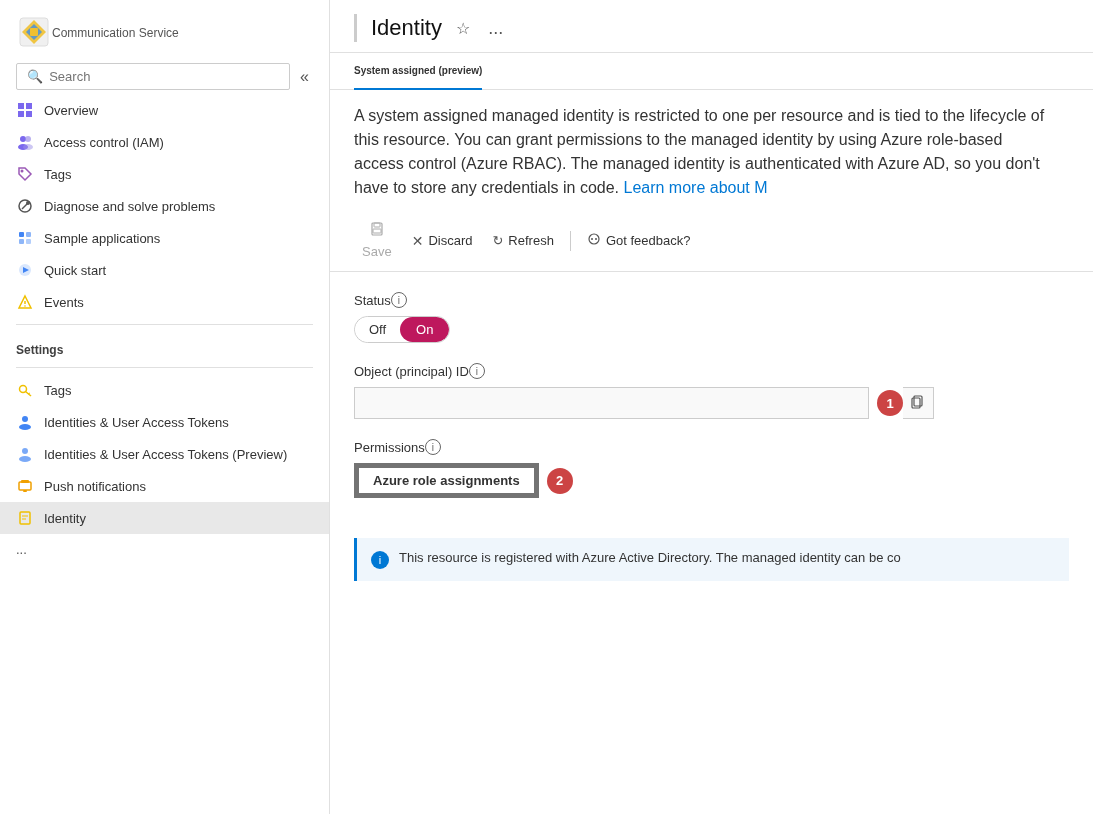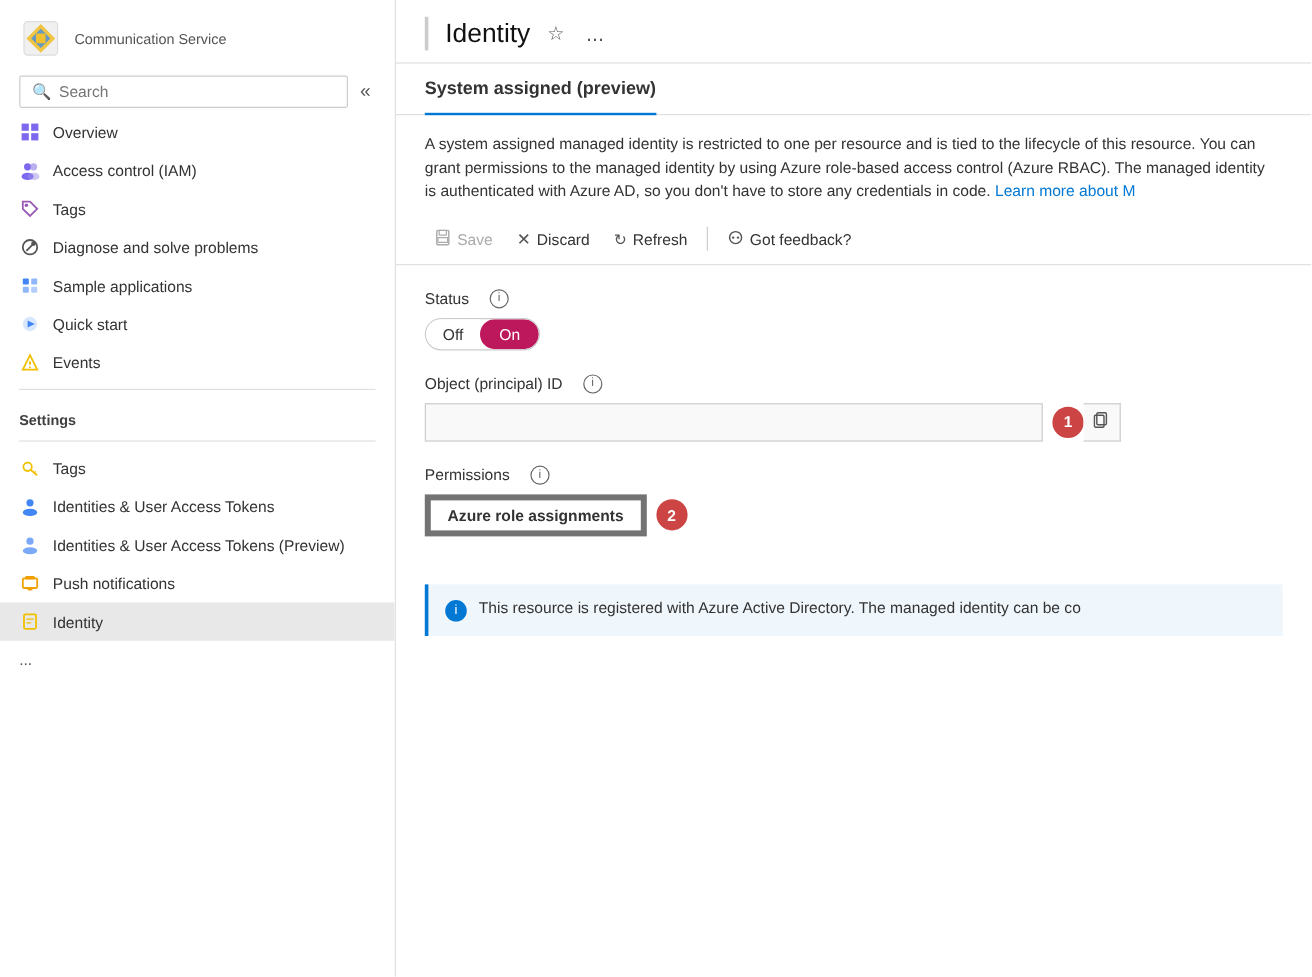--- a/index.html
+++ b/index.html
@@ -14,21 +14,20 @@
       flex-direction: column;
       background: #fff;
       overflow-y: auto;
       padding-bottom: 16px;
     }
 
     .sidebar-header {
       display: flex;
       align-items: center;
       padding: 14px 16px 10px 16px;
-      gap: 10px;
     }
 
     .app-title {
       font-size: 12px;
       color: #555;
       line-height: 1.3;
     }
 
     .search-row {
       position: relative;
@@ -149,30 +148,30 @@
 
     .tab-bar {
       display: flex;
       border-bottom: 1px solid #e0e0e0;
       padding: 0 24px;
     }
 
     .tab {
       padding: 12px 0;
       margin-right: 24px;
-      font-size: 15px;
+      font-size: 10px;
       font-weight: 600;
       color: #333;
       cursor: pointer;
       border-bottom: 2px solid #0078d4;
       margin-bottom: -1px;
     }
 
     .description-text {
-      font-size: 13px;
+      font-size: 16px;
       color: #333;
       padding: 14px 24px 10px 24px;
       line-height: 1.5;
       max-width: 750px;
     }
 
     .description-text a {
       color: #0078d4;
       text-decoration: none;
     }
@@ -194,37 +193,38 @@
       cursor: pointer;
       font-size: 13px;
       color: #333;
       padding: 4px 8px;
       border-radius: 2px;
     }
 
     .toolbar-btn.disabled {
       color: #aaa;
       cursor: default;
+      flex-direction: column;
     }
 
     .toolbar-separator {
       width: 1px;
       height: 20px;
       background: #ccc;
       margin: 0 4px;
     }
 
     .form-section {
       padding: 20px 24px;
     }
 
     .field-label {
       display: flex;
       align-items: center;
-      gap: 17px;
+      gap: 0;
       font-size: 13px;
       font-weight: 400;
       color: #333;
       margin-bottom: 8px;
     }
 
     .info-icon {
       width: 16px;
       height: 16px;
       border: 1px solid #666;

